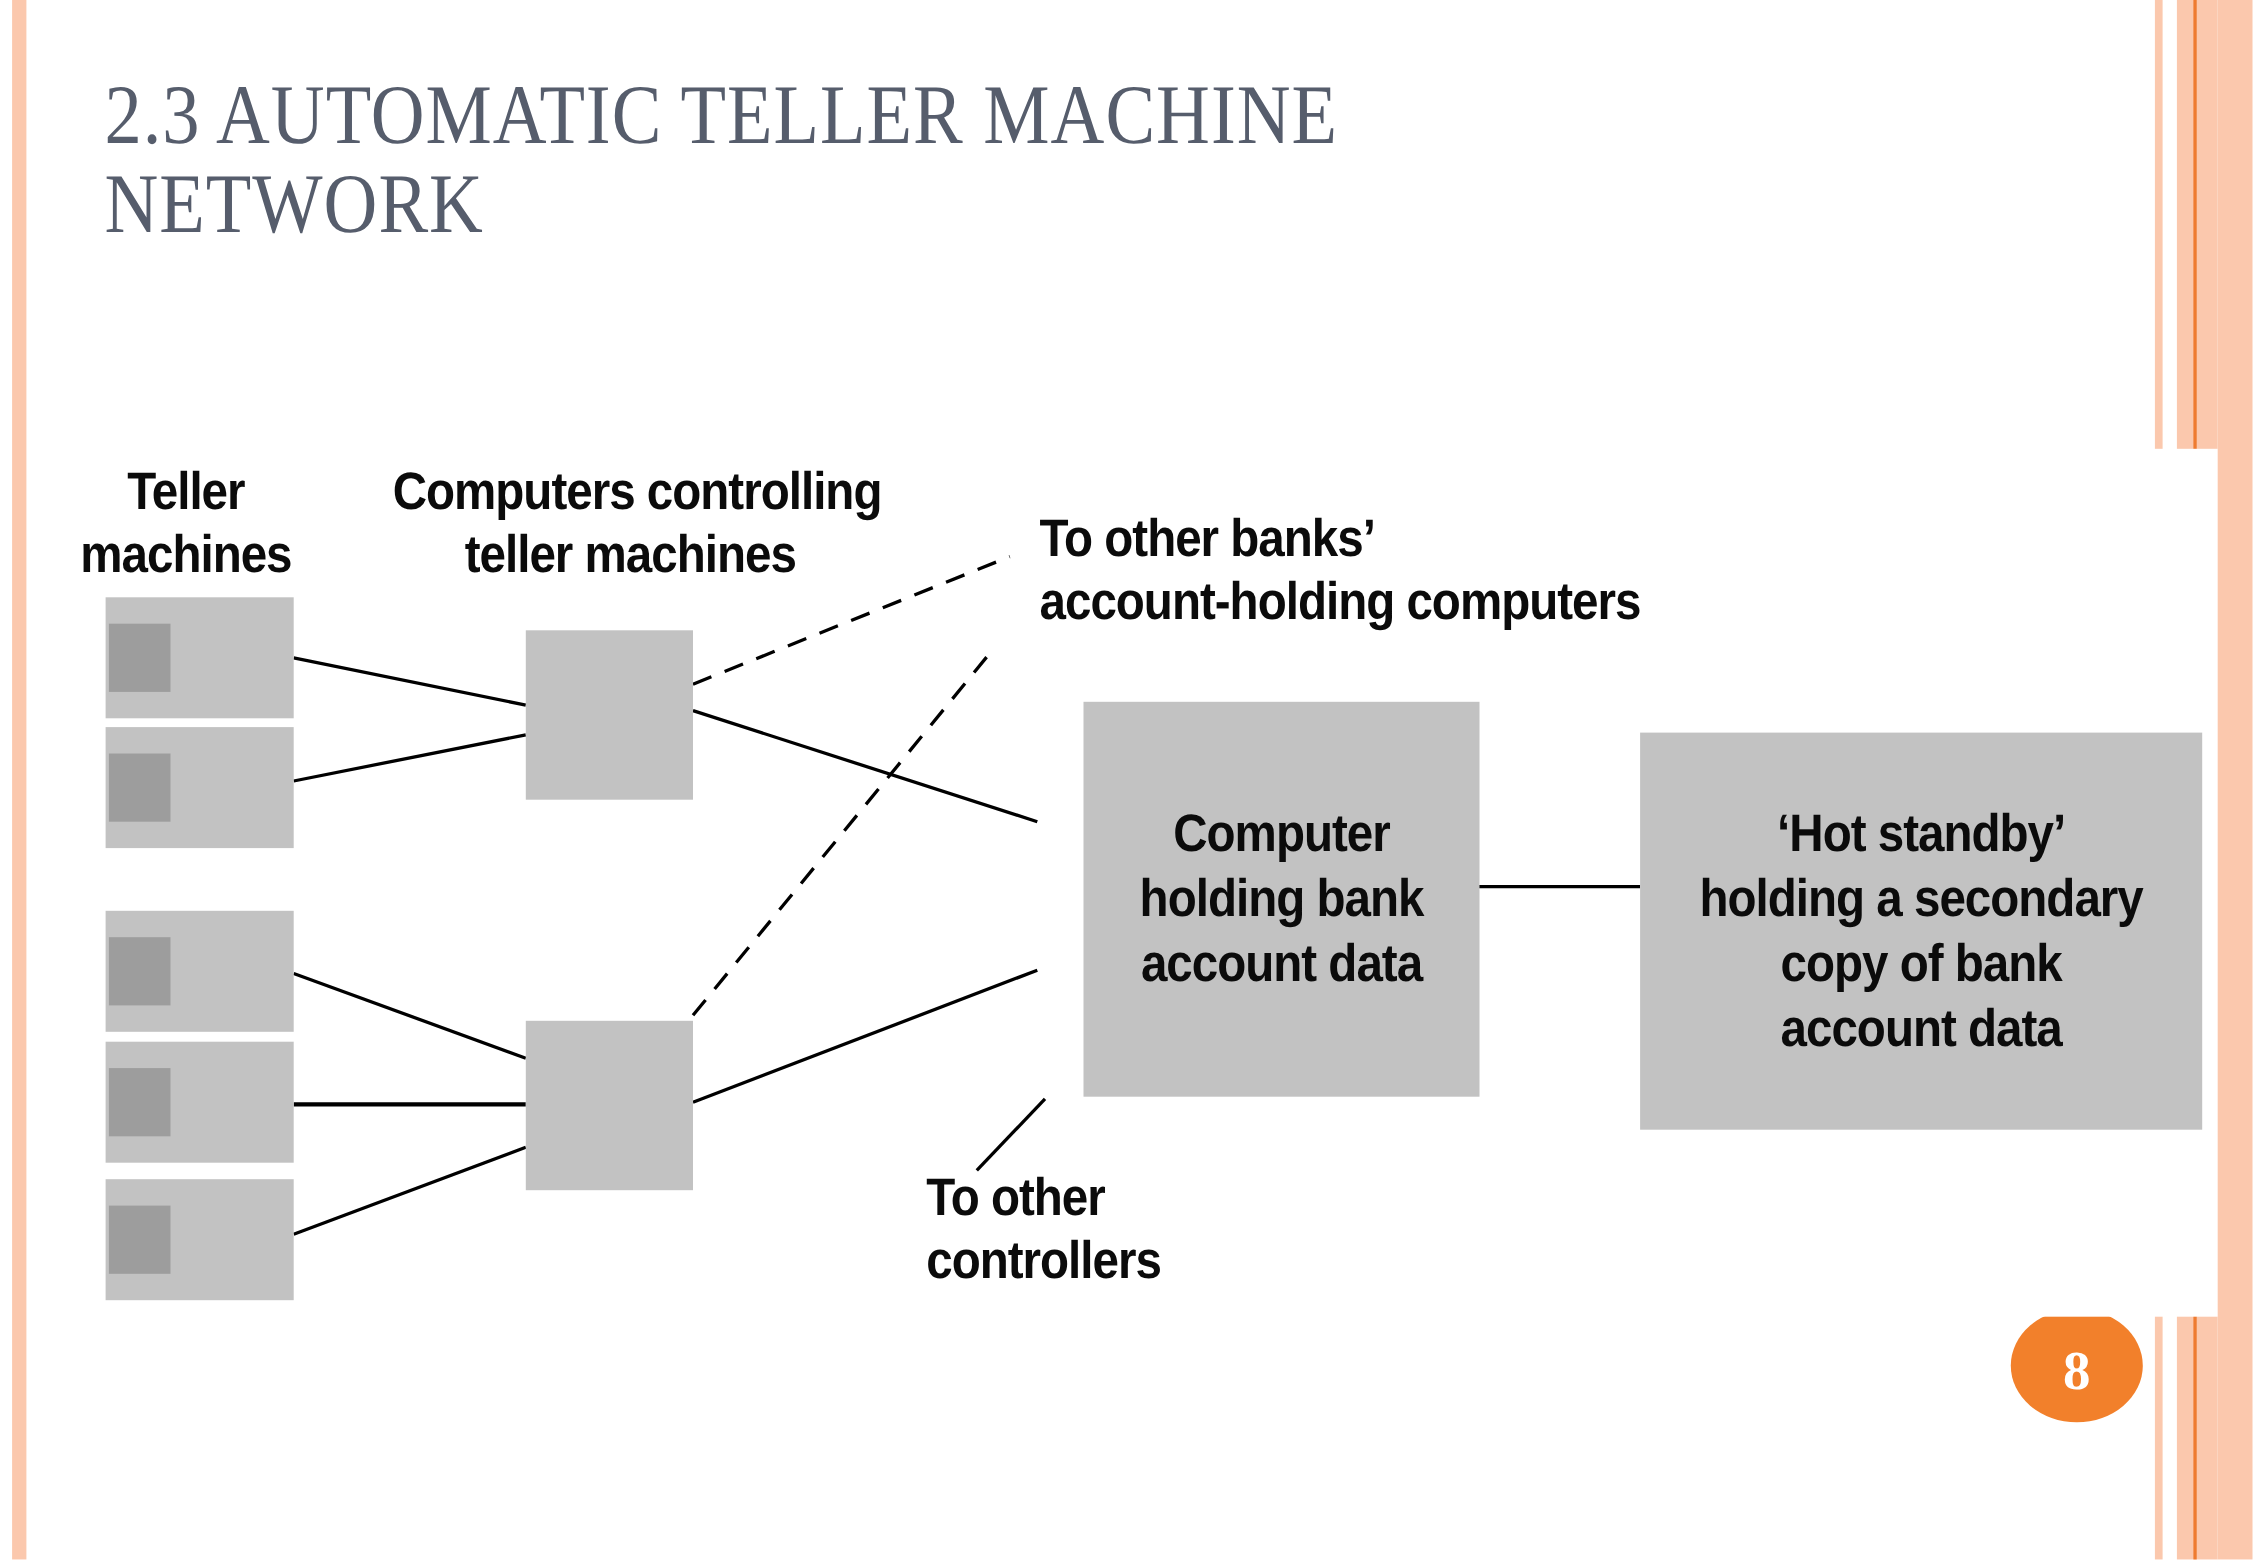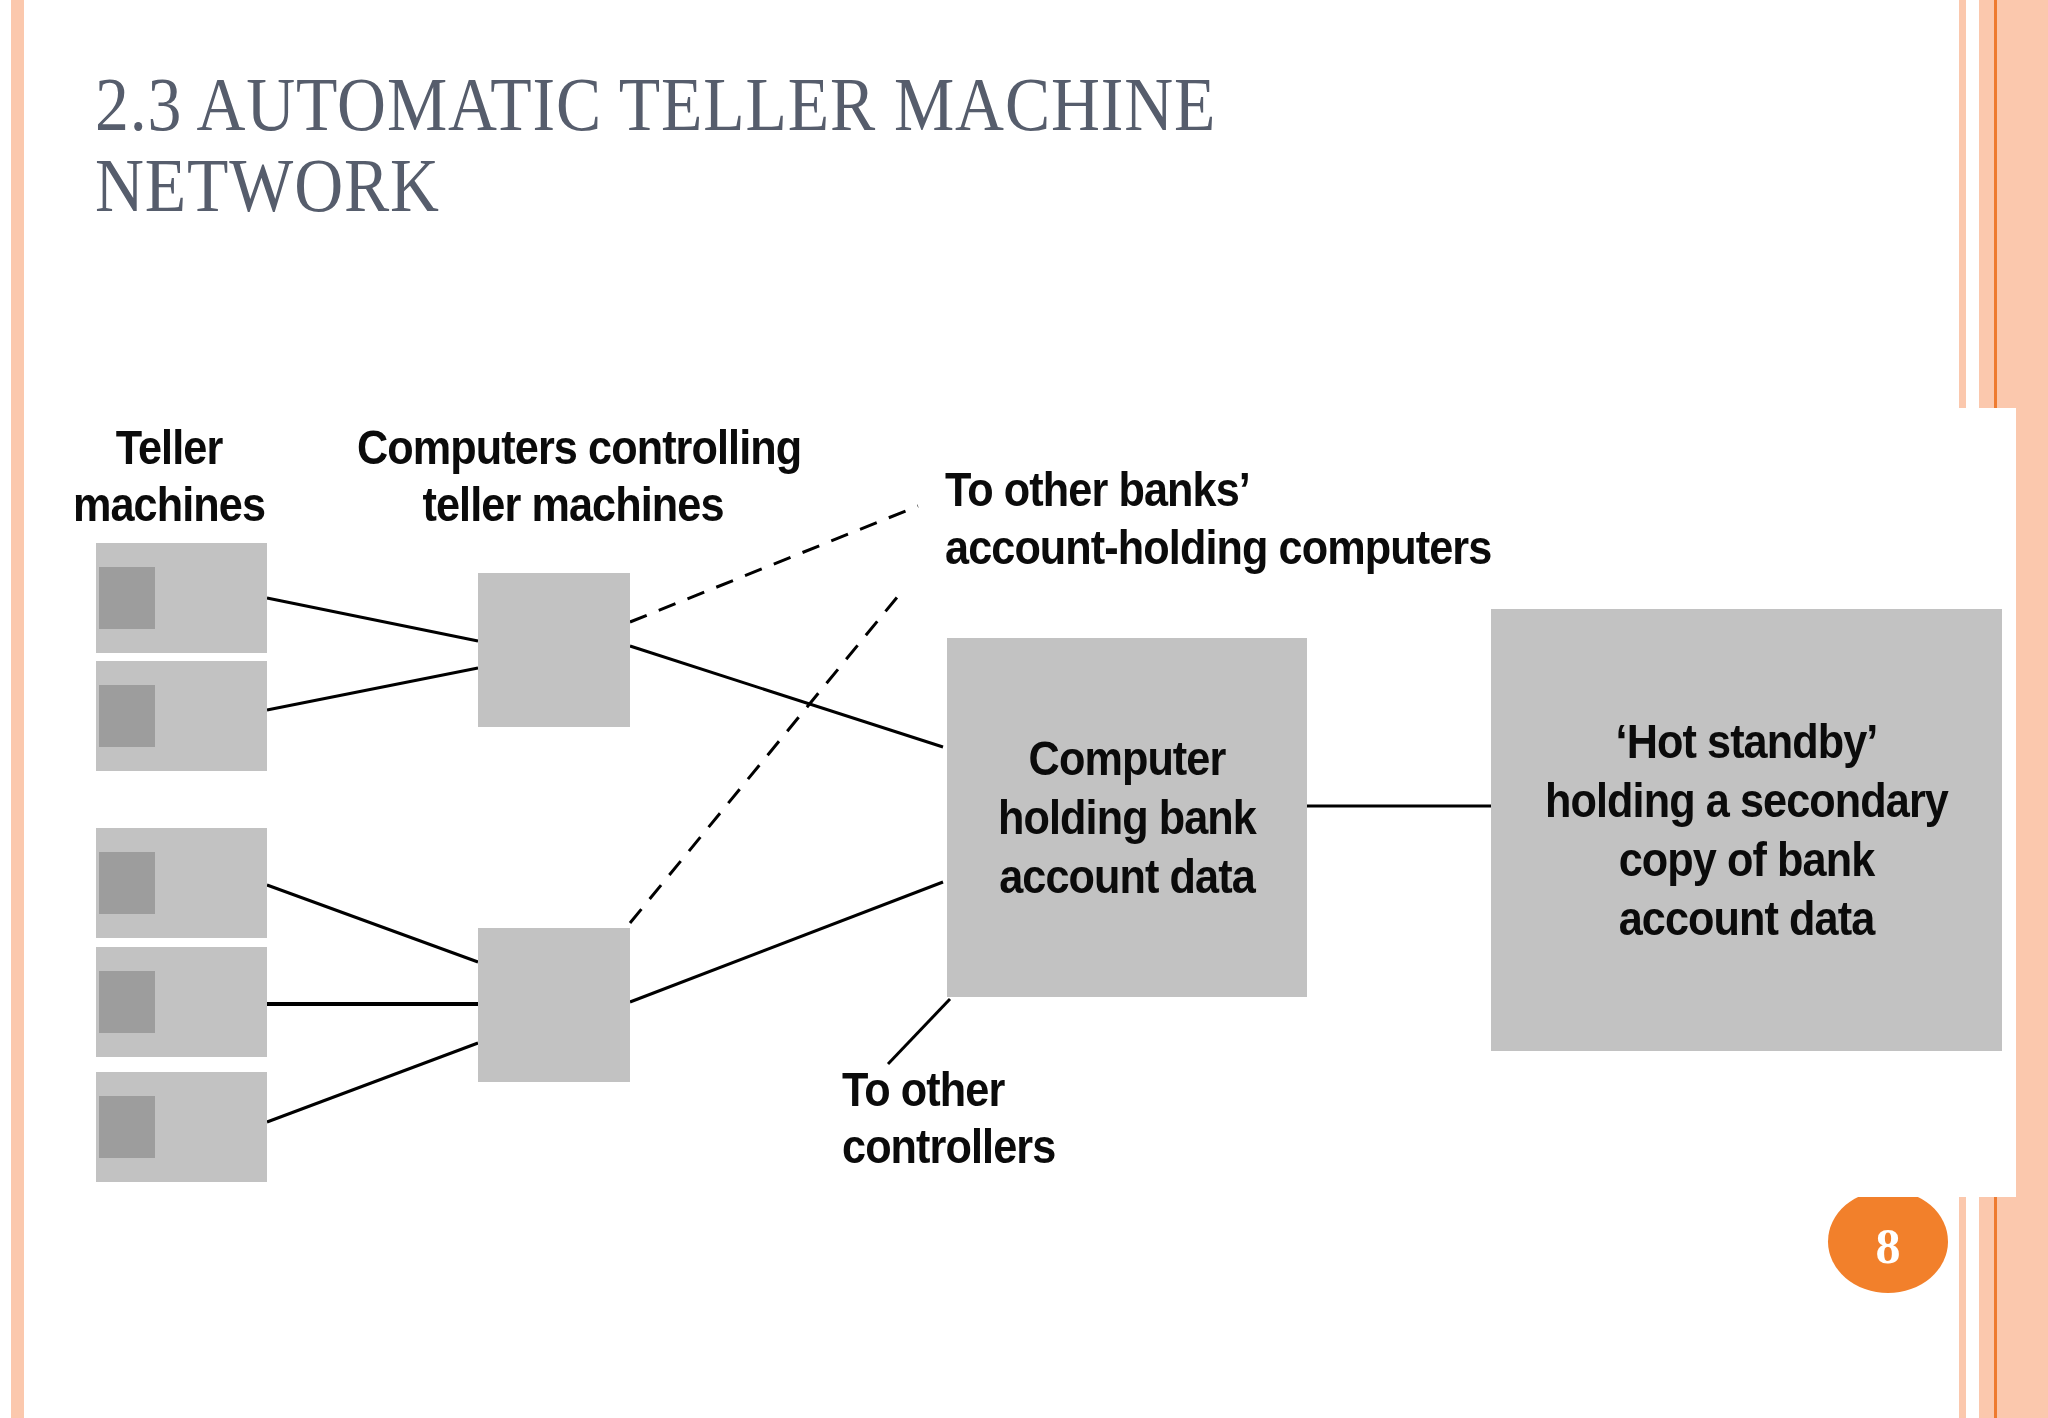--- a/index.html
+++ b/index.html
@@ -66,22 +66,22 @@
   .teller-1 { top:543px; }
   .teller-2 { top:661px; }
   .teller-3 { top:828px; }
   .teller-4 { top:947px; }
   .teller-5 { top:1072px; }
 
   .controller { left:478px; width:152px; height:154px; }
   .controller-1 { top:573px; }
   .controller-2 { top:928px; }
 
-  .central-box { left:947px; top:638px; width:360px; height:359px; }
-  .standby-box { left:1491px; top:609px; width:511px; height:442px; }
+  .central-box { left:985px; top:638px; width:360px; height:359px; }
+  .standby-box { left:1491px; top:666px; width:511px; height:361px; }
 
   .boxtext {
     width:100%; height:100%;
     display:flex; flex-direction:column;
     align-items:center; justify-content:center;
     color:#0b0b0b; font-weight:bold;
     font-size:48px; line-height:59px; letter-spacing:-1px;
     transform:scaleX(.9); transform-origin:center center;
     text-align:center;
   }

